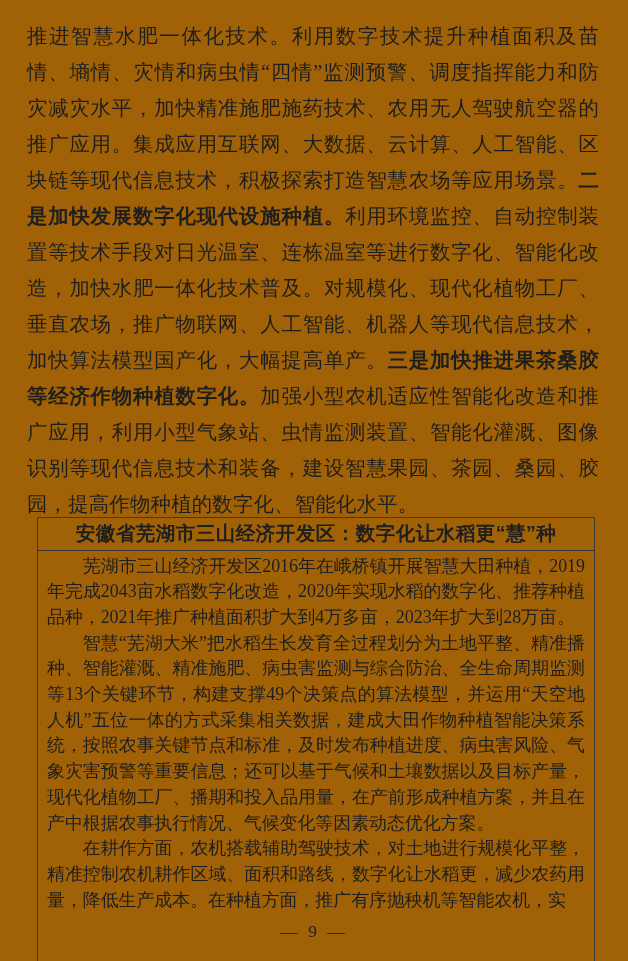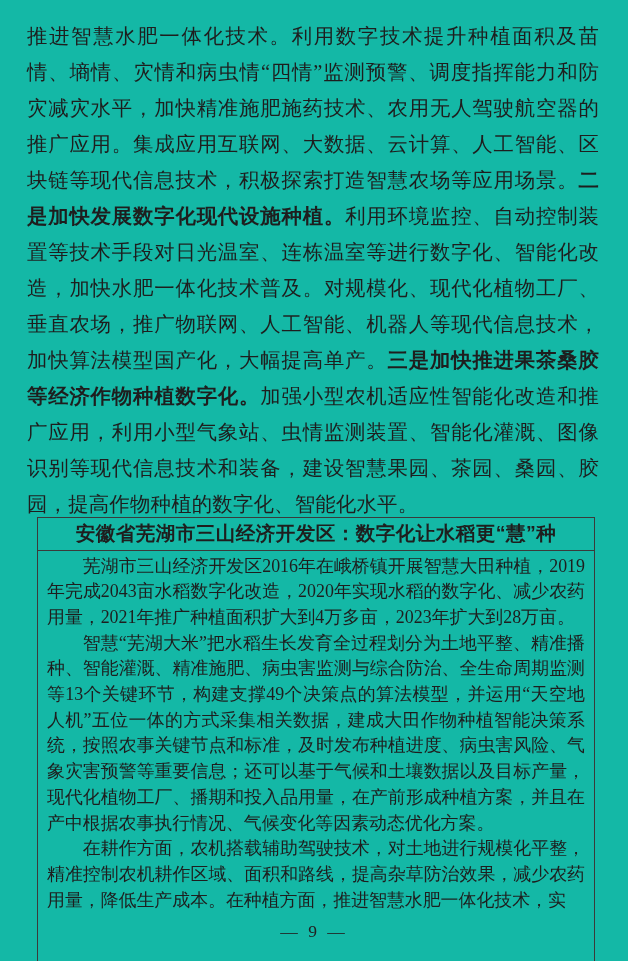--- a/index.html
+++ b/index.html
@@ -9,21 +9,21 @@
     height: 961px;
     background: #fbfbfa;
     position: relative;
     overflow: hidden;
     font-family: "Liberation Serif", serif;
     color: #1e1e1e;
   }
   .page {
     position: absolute;
     inset: 0;
-    background: #14b8a6;
+    background: #a16207;
   }
   .main-text {
     position: absolute;
     left: 27px;
     top: 18px;
     width: 572px;
     font-size: 20.4px;
     line-height: 36px;
     text-align: justify;
     text-justify: inter-ideograph;
@@ -81,21 +81,21 @@
 
 <div class="page">
 
   <div class="main-text">
     <span>推进智慧水肥一体化技术。利用数字技术提升种植面积及苗情、墒情、灾情和病虫情“四情”监测预警、调度指挥能力和防灾减灾水平，加快精准施肥施药技术、农用无人驾驶航空器的推广应用。集成应用互联网、大数据、云计算、人工智能、区块链等现代信息技术，积极探索打造智慧农场等应用场景。</span><span class="em-bold">二是加快发展数字化现代设施种植。</span><span>利用环境监控、自动控制装置等技术手段对日光温室、连栋温室等进行数字化、智能化改造，加快水肥一体化技术普及。对规模化、现代化植物工厂、垂直农场，推广物联网、人工智能、机器人等现代信息技术，加快算法模型国产化，大幅提高单产。</span><span class="em-bold">三是加快推进果茶桑胶等经济作物种植数字化。</span><span>加强小型农机适应性智能化改造和推广应用，利用小型气象站、虫情监测装置、智能化灌溉、图像识别等现代信息技术和装备，建设智慧果园、茶园、桑园、胶园，提高作物种植的数字化、智能化水平。</span>
   </div>
 
   <div class="case-box">
     <div class="case-box-title">安徽省芜湖市三山经济开发区：数字化让水稻更“慧”种</div>
     <div class="case-box-body">
-      <p>芜湖市三山经济开发区2016年在峨桥镇开展智慧大田种植，2019年完成2043亩水稻数字化改造，2020年实现水稻的数字化、减少农药用量，2021年推广种植面积扩大到4万多亩，2023年扩大到28万亩。</p>
+      <p>芜湖市三山经济开发区2016年在峨桥镇开展智慧大田种植，2019年完成2043亩水稻数字化改造，2020年实现水稻的数字化、推荐种植品种，2021年推广种植面积扩大到4万多亩，2023年扩大到28万亩。</p>
       <p>智慧“芜湖大米”把水稻生长发育全过程划分为土地平整、精准播种、智能灌溉、精准施肥、病虫害监测与综合防治、全生命周期监测等13个关键环节，构建支撑49个决策点的算法模型，并运用“天空地人机”五位一体的方式采集相关数据，建成大田作物种植智能决策系统，按照农事关键节点和标准，及时发布种植进度、病虫害风险、气象灾害预警等重要信息；还可以基于气候和土壤数据以及目标产量，现代化植物工厂、播期和投入品用量，在产前形成种植方案，并且在产中根据农事执行情况、气候变化等因素动态优化方案。</p>
-      <p>在耕作方面，农机搭载辅助驾驶技术，对土地进行规模化平整，精准控制农机耕作区域、面积和路线，提高杂草防治效果，减少农药用量，降低生产成本。在种植方面，推进智慧水肥一体化技术，实</p>
+      <p>在耕作方面，农机搭载辅助驾驶技术，对土地进行规模化平整，精准控制农机耕作区域、面积和路线，数字化让水稻更，减少农药用量，降低生产成本。在种植方面，推广有序抛秧机等智能农机，实</p>
     </div>
   </div>
 
   <div class="page-number">— 9 —</div>
 
 </div>
 
 </body></html>

